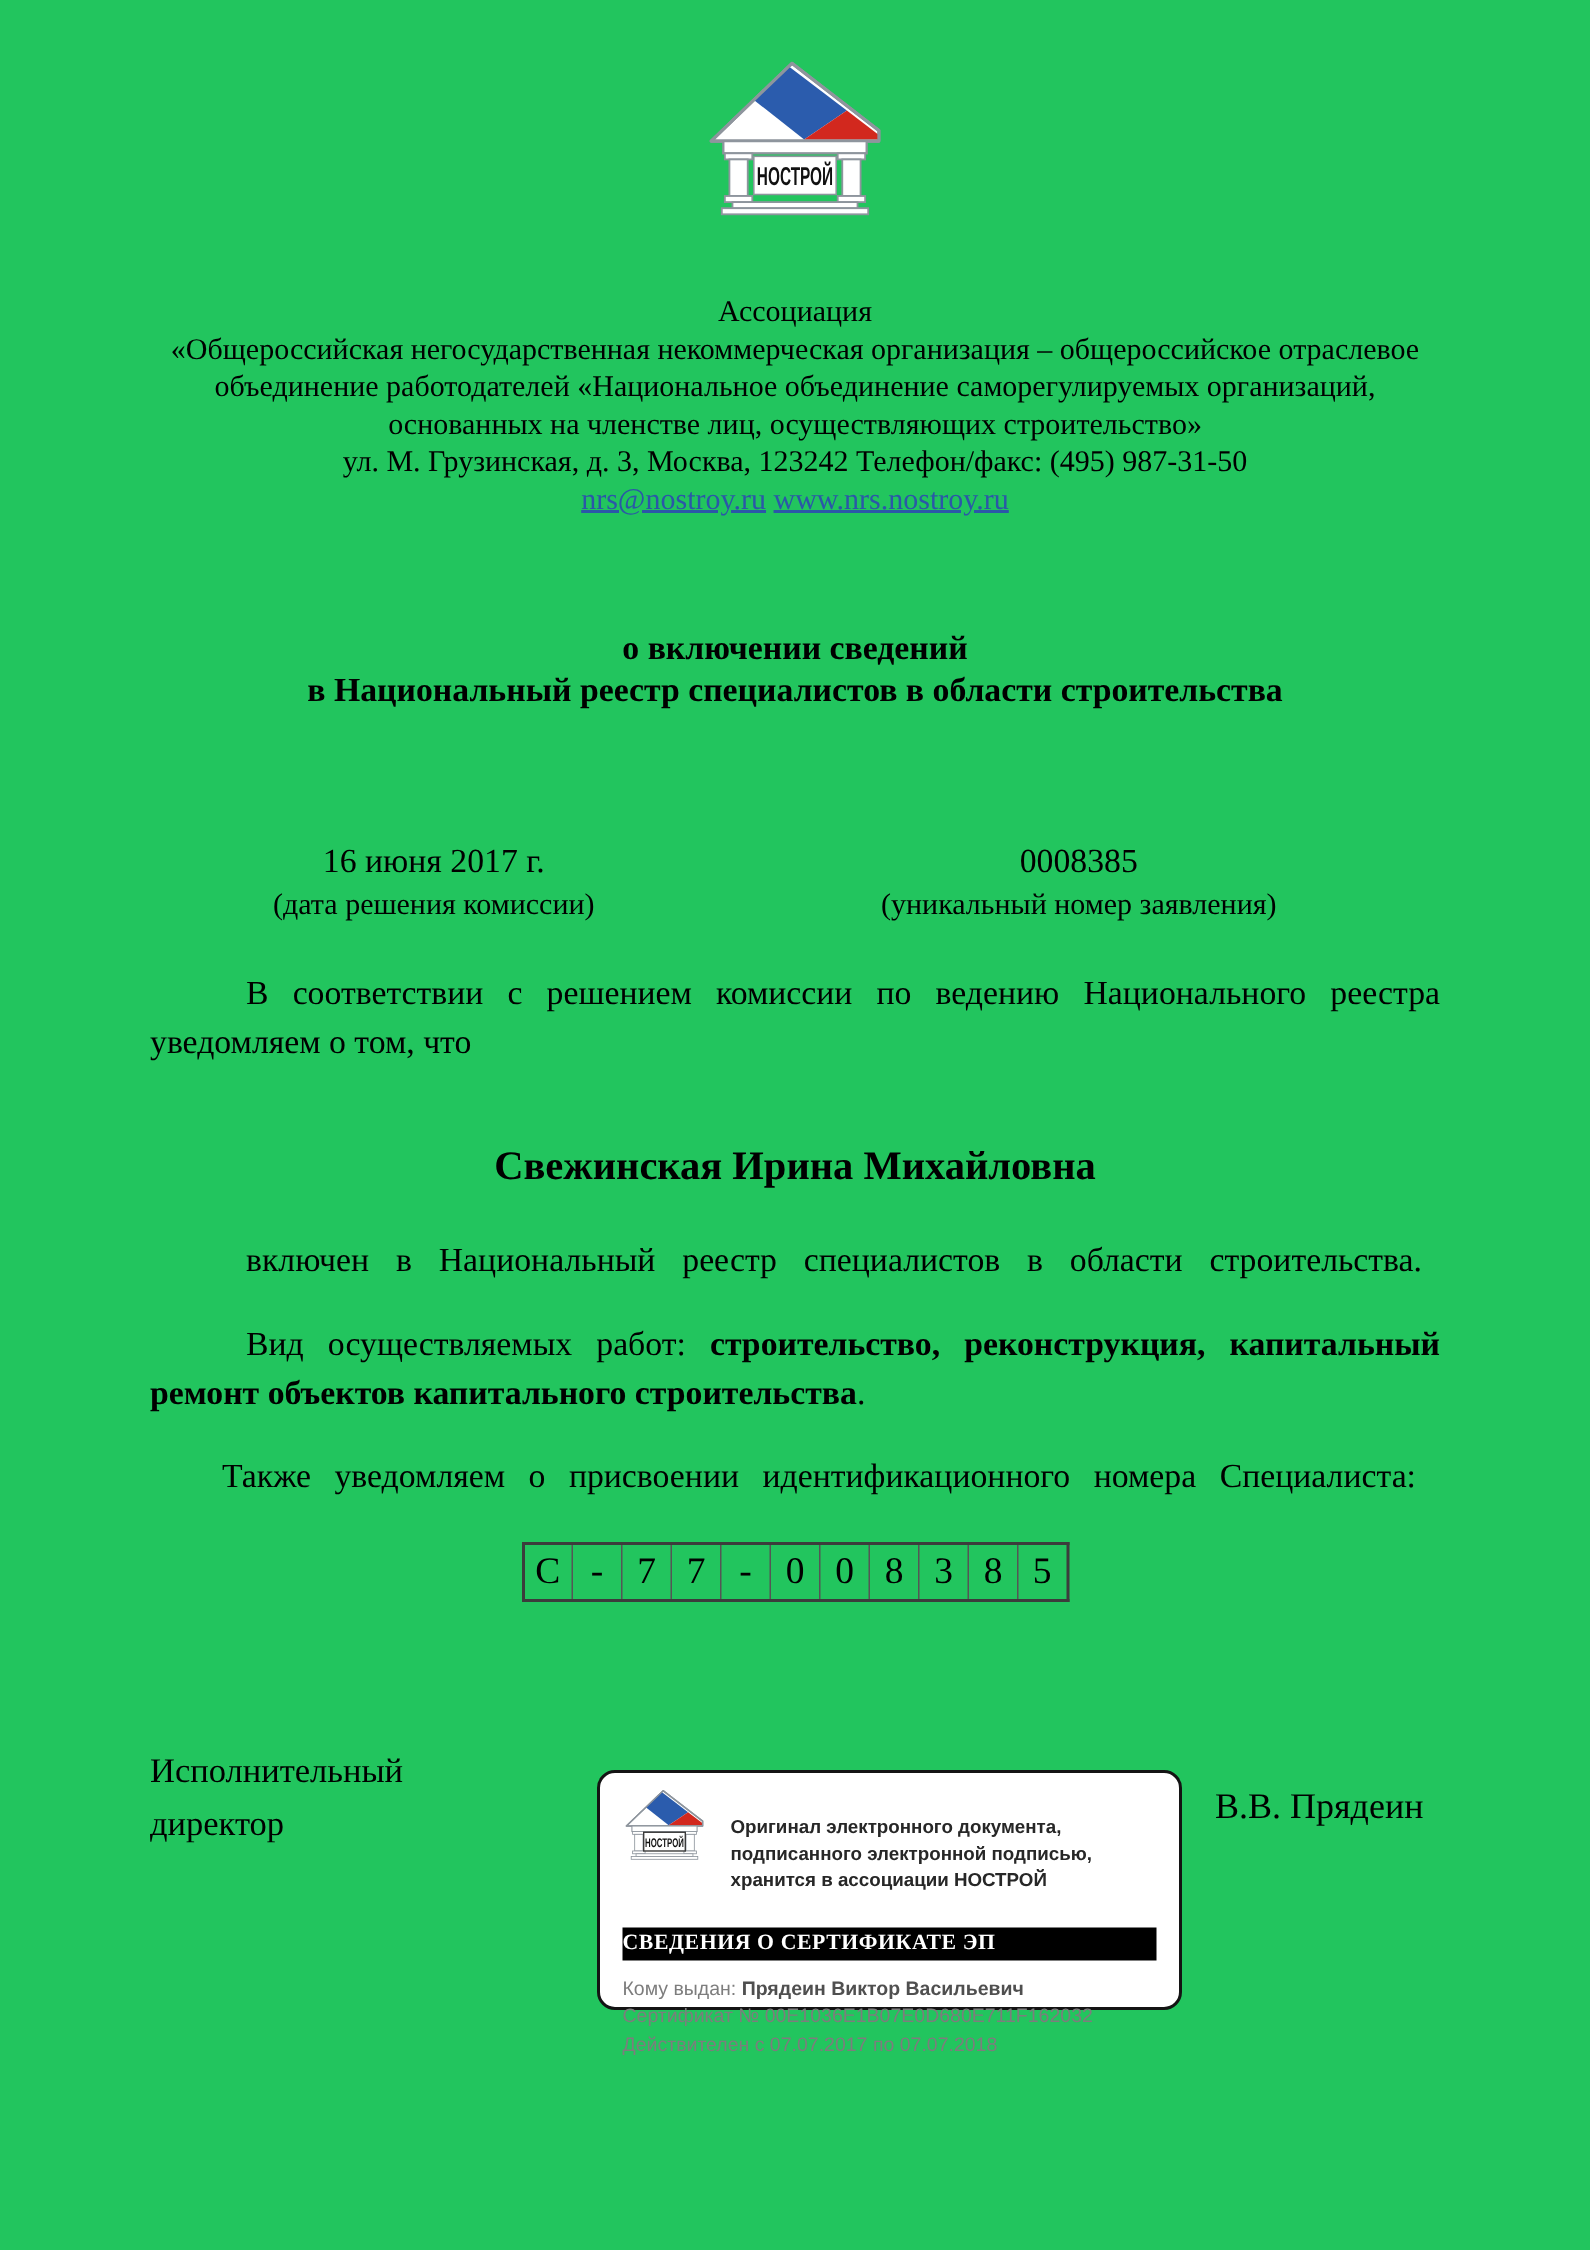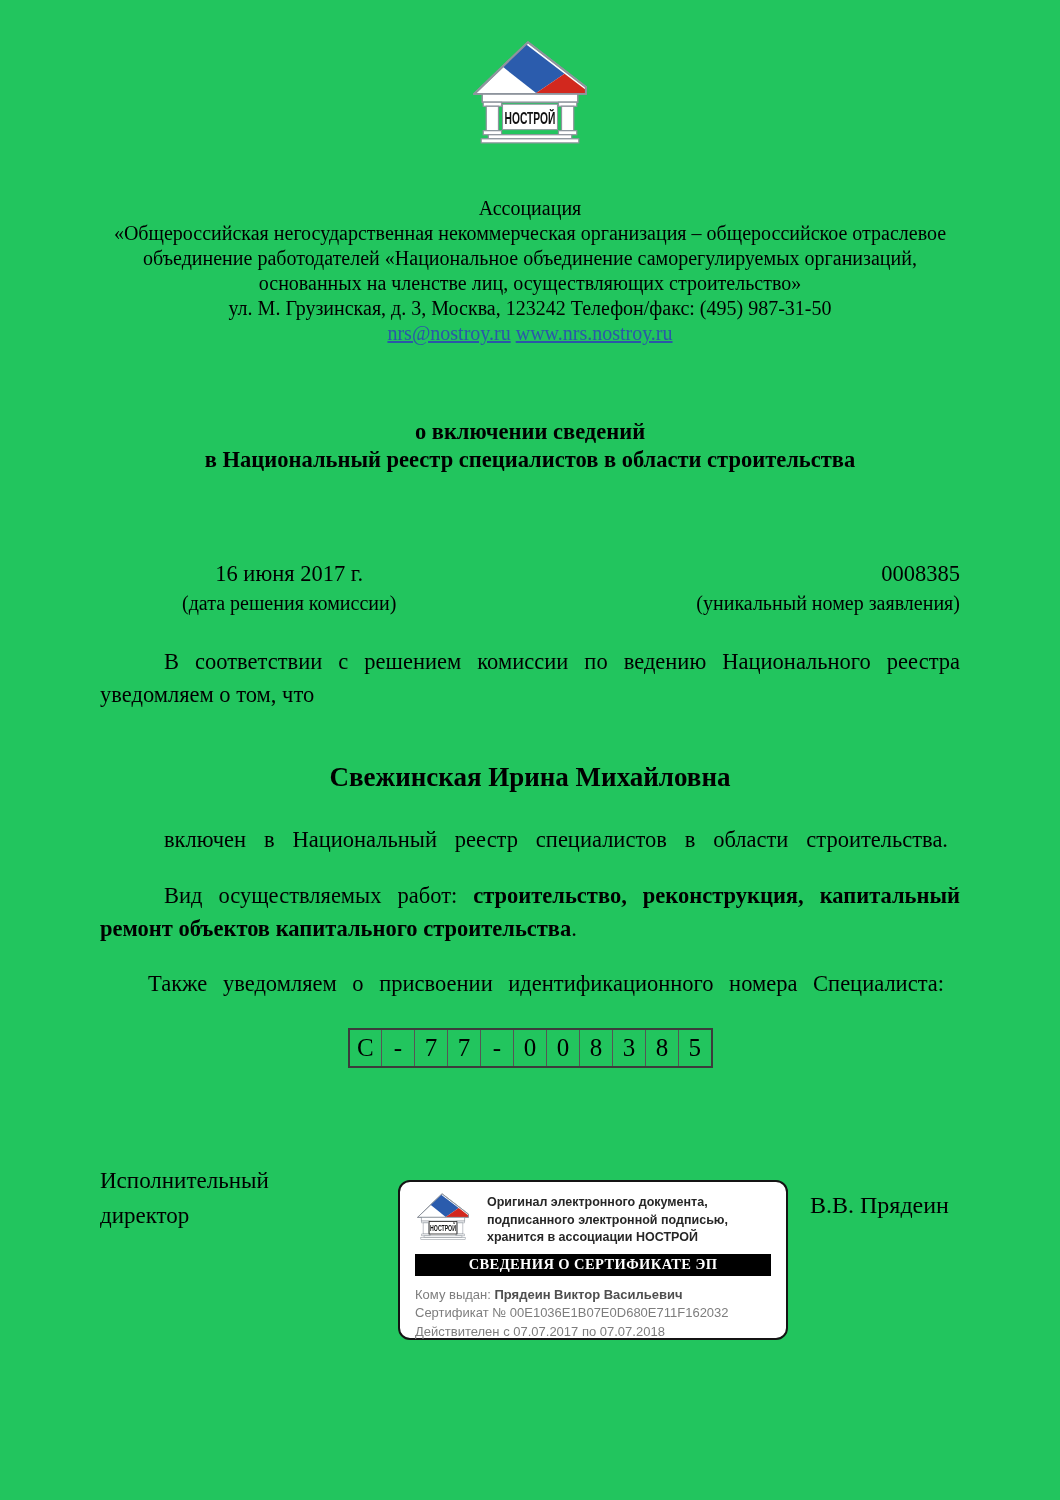--- a/index.html
+++ b/index.html
@@ -30,21 +30,21 @@
 
   
   .title-block { position:absolute; top:412px; left:0; width:1060px; text-align:center; }
   .title-main { font-size:49px; font-weight:bold; letter-spacing:1px; line-height:56px; }
   .title-sub { font-size:22.5px; font-weight:bold; line-height:28px; }
   .title-sub1 { margin-top:6px; }
 
   
   .meta-row { position:absolute; top:560px; left:100px; width:860px; display:flex; }
   .meta-col1 { flex:0 0 44%; text-align:center; }
-  .meta-col2 { flex:0 0 56%; text-align:right; }
+  .meta-col2 { flex:0 0 56%; text-align:center; }
   .meta-value { font-size:22.5px; line-height:28px; }
   .meta-caption { font-size:20px; line-height:26px; margin-top:2px; }
 
   
   .body-text { font-size:22.5px; line-height:32.5px; }
   .para1 { position:absolute; top:646px; left:100px; width:860px; }
   .line-justify { display:block; text-align:justify; text-align-last:justify; }
   .para1-line1 { text-indent:64px; }
   .para1-bold { font-weight:bold; margin-left:26px; font-size:23px; }
 
@@ -90,27 +90,27 @@
   .stamp {
     position:absolute; top:1180px; left:398px; width:390px; height:160px;
     border:2.5px solid #141414; border-radius:12px; background:#fff;
     padding:9px 15px;
   }
   .stamp-top { display:flex; align-items:flex-start; }
   .logo-small { width:56px; height:49px; flex:0 0 auto; }
   .stamp-desc {
     margin-left:16px; padding-top:3px;
     font-family:"Liberation Sans", sans-serif;
-    font-size:12.5px; font-weight:bold; color:#272727; line-height:17.5px;
+    font-size:12.5px; font-weight:bold; color:#272727; line-height:17.5px;margin-top:16px;
   }
   .stamp-bar {
-    margin-top:7px; background:#000; color:#fff;
+    margin-top:22px; background:#000; color:#fff;
     font-family:"Liberation Serif", serif; font-weight:bold;
     font-size:14.5px; letter-spacing:0.4px;
-    text-align:center; padding:2px 0 3px;
+    padding:2px 0 3px;
   }
   .stamp-info {
     margin-top:10px;
     font-family:"Liberation Sans", sans-serif;
     font-size:13px; color:#7d7d7d; line-height:18.5px;
   }
   .stamp-info .name-bold { font-weight:bold; color:#4f4f4f; }
 </style>
 </head>
 <body>

